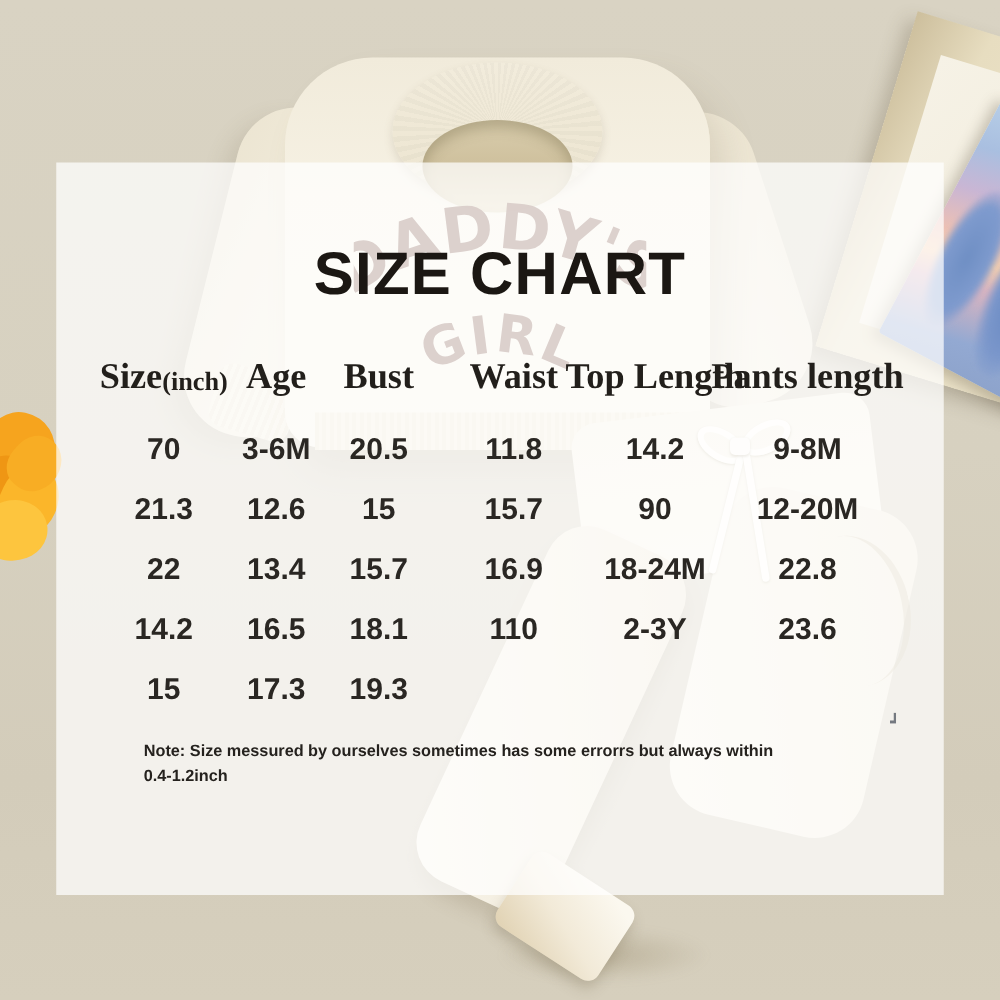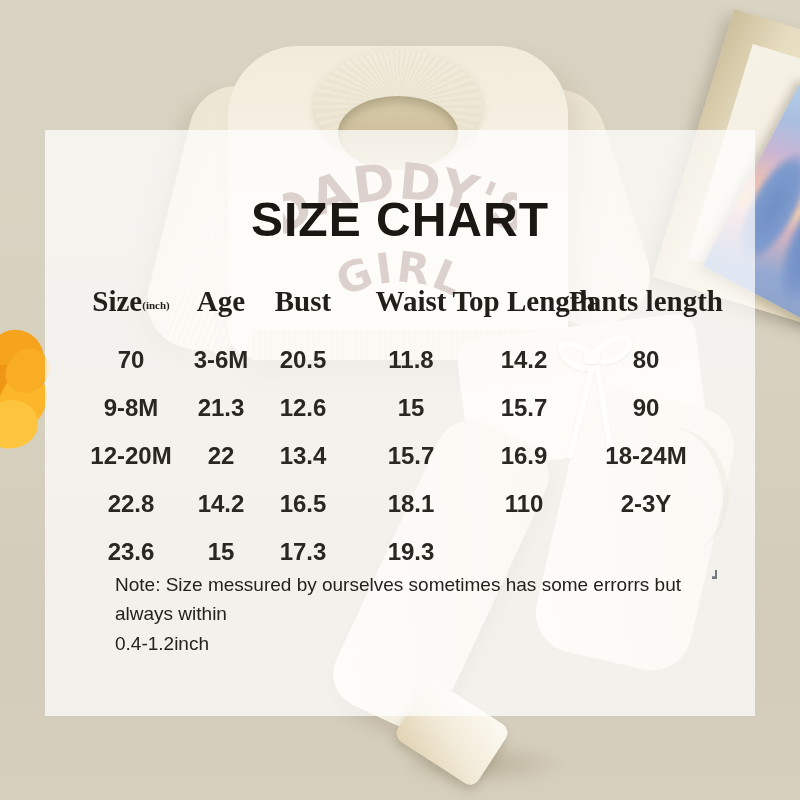--- a/index.html
+++ b/index.html
@@ -89,24 +89,24 @@
 
   
   .overlay-content { left:45px; top:130px; width:710px; height:586px; color:#23201c; }
   .chart-title { position:absolute; left:0; top:62px; width:100%; text-align:center;
                  font-size:48px; font-weight:bold; letter-spacing:1px; color:#1b1713; }
   .size-table { position:absolute; left:40px; top:158px; width:640px;
                 display:grid; grid-template-columns:92px 88px 76px 140px 86px 158px;
                 grid-auto-rows:48px; align-items:center; }
   .size-table .hdr { height:42px; margin-bottom:22px; display:flex; align-items:center; justify-content:center;
                      font-size:29px; font-weight:bold; white-space:nowrap; color:#221f1b;font-family:Liberation Serif, serif; }
-  .size-table .hdr .unit { font-size:11px; font-weight:bold; position:relative; top:4px; }
+  .size-table .hdr .unit { font-size:21px; font-weight:bold; position:relative; top:4px; }
   .size-table .cell { text-align:center; font-size:24px; font-weight:bold; color:#2a2723; }
-  .note { position:absolute; left:70px; top:440px; width:600px;
-          font-size:19px; font-weight:normal; line-height:1.55; color:#25221e; }
+  .note { position:absolute; left:70px; top:461px; width:600px;
+          font-size:13px; font-weight:bold; line-height:1.55; color:#25221e; }
   .note span { display:inline; }
   .note .nl { display:block; }
   .artifact-mark { left:712px; top:570px; width:5px; height:9px; background:#4a505c; opacity:.75;
                    clip-path:polygon(100% 0,100% 100%,0 100%,0 70%,60% 70%,60% 0); }
 </style>
 </head>
 <body>
 
 <div id="stage">
 
@@ -177,21 +177,20 @@
       <div class="hdr">Waist</div>
       <div class="hdr">Top Length</div>
       <div class="hdr">Pants length</div>
 
       <div class="cell">70</div>
       <div class="cell">3-6M</div>
       <div class="cell">20.5</div>
       <div class="cell">11.8</div>
       <div class="cell">14.2</div>
 
-      <div class="cell">80</div>
       <div class="cell">9-8M</div>
       <div class="cell">21.3</div>
       <div class="cell">12.6</div>
       <div class="cell">15</div>
       <div class="cell">15.7</div>
 
       <div class="cell">90</div>
       <div class="cell">12-20M</div>
       <div class="cell">22</div>
       <div class="cell">13.4</div>

